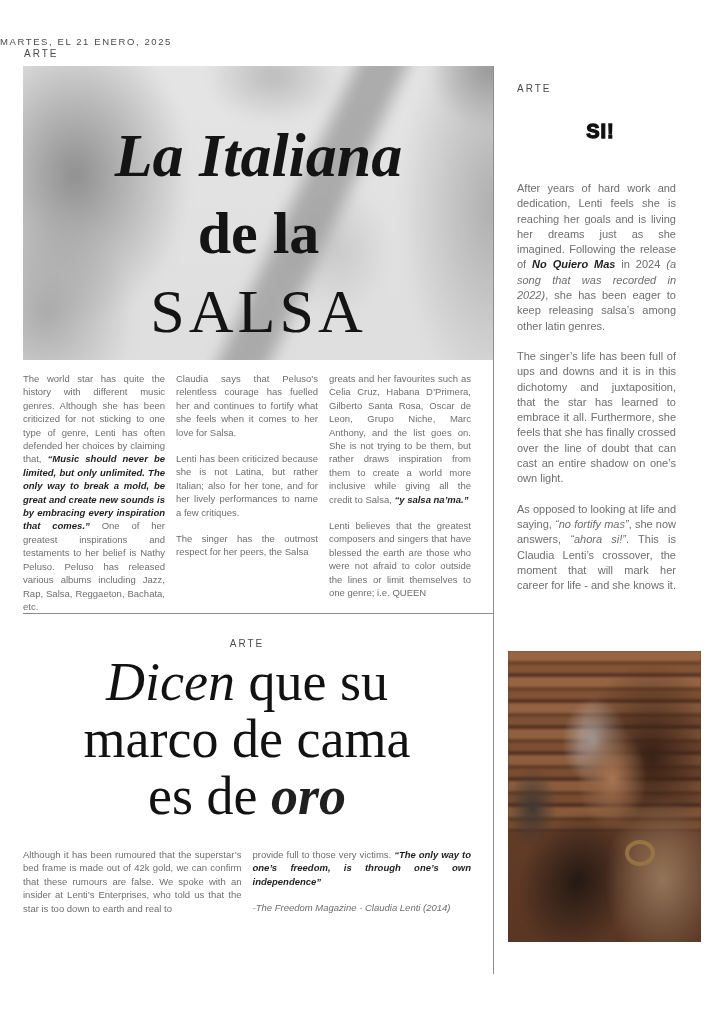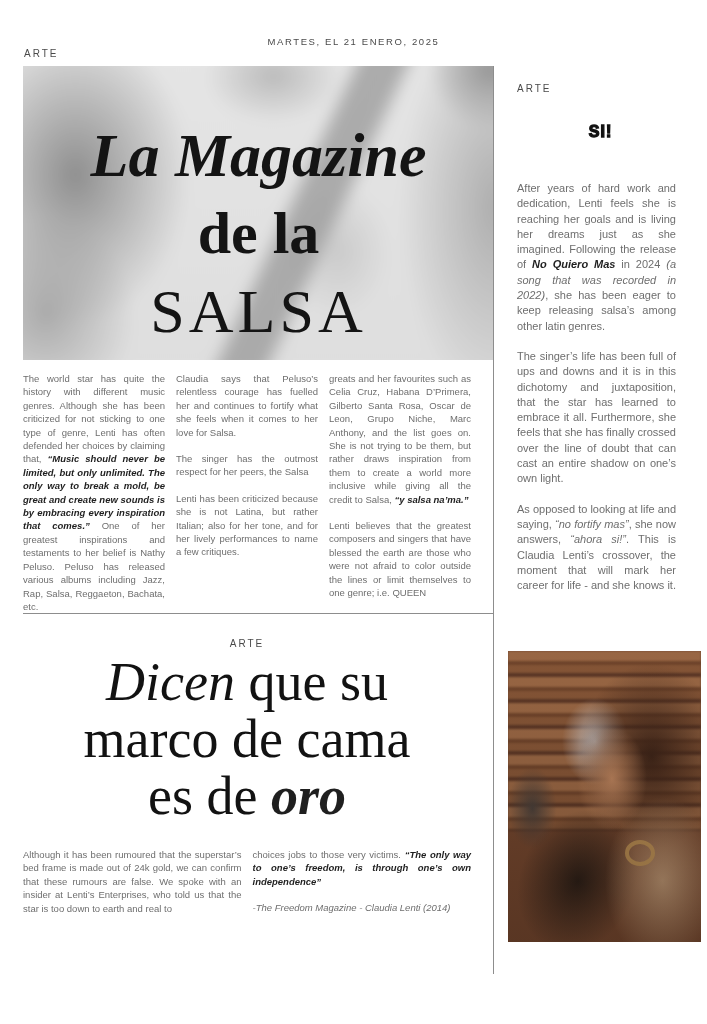--- a/index.html
+++ b/index.html
@@ -2,21 +2,21 @@
 <html><head>
 <meta charset="utf-8">
 <style>
   html,body{margin:0;padding:0;background:#ffffff;}
   .page{
     position:relative;width:707px;height:1024px;background:#ffffff;
     font-family:"Liberation Sans","DejaVu Sans",sans-serif;overflow:hidden;
   }
   
   .date{
-    position:absolute;top:36px;left:0;width:707px;text-align:center;
+    position:absolute;top:36px;left:0;width:707px;
     font-size:9.5px;letter-spacing:1.6px;color:#4a4a4a;
   }
   .kicker{
     font-size:10px;letter-spacing:2px;color:#4a4a4a;
   }
   .kicker-left{position:absolute;left:24px;top:48px;}
   
   .hero{
     position:absolute;left:23px;top:66px;width:471px;height:294px;
     background:#cfcfcf;overflow:hidden;
@@ -57,21 +57,21 @@
   .vrule{position:absolute;left:493px;top:66px;width:1px;height:908px;background:#8d8d8d;}
   
   .sidebar{position:absolute;left:517px;top:83px;width:167px;}
   .sidebar .kicker{display:block;}
   .logo{
     margin-top:24px;text-align:center;color:#111;
     font-weight:900;letter-spacing:1px;line-height:27px;
     -webkit-text-stroke:1.3px #111;
   }
   .logo-l1{font-size:30px;}
-  .logo-l2{font-size:16px;}
+  .logo-l2{font-size:20px;}
   .sidebar-body{margin-top:36px;font-size:11px;line-height:15.3px;color:#6e6e6e;text-align:justify;}
   .sidebar-body p{margin:0 8px 15px 0;}
   
   .second{position:absolute;left:23px;top:638px;width:448px;text-align:center;}
   .second .kicker{display:block;}
   .title2{
     margin-top:5px;font-family:Liberation Serif, serif;
     font-size:54px;line-height:57px;color:#121212;
   }
   .title2 .tline{white-space:nowrap;}
@@ -99,34 +99,34 @@
 
 <div class="page">
 
   <div class="date">MARTES, EL 21 ENERO, 2025</div>
   <div class="kicker kicker-left">ARTE</div>
 
   <div class="hero">
     <div class="hero-bg"></div>
     <div class="hero-wash"></div>
     <div class="hero-title">
-      <div class="ht1">La Magazine</div>
+      <div class="ht1">La Italiana</div>
       <div class="ht2">de la</div>
       <div class="ht3">SALSA</div>
     </div>
   </div>
 
   <div class="cols main-cols">
     <div class="col">
         <p><span class="run-n">The world star has quite the history with different music genres. Although she has been criticized for not sticking to one type of genre, Lenti has often defended her choices by claiming that, </span><span class="run-bi">“Music should never be limited, but only unlimited. The only way to break a mold, be great and create new sounds is by embracing every inspiration that comes.”</span><span class="run-n"> One of her greatest inspirations and testaments to her belief is Nathy Peluso. Peluso has released various albums including Jazz, Rap, Salsa, Reggaeton, Bachata, etc.</span></p>
       </div>
     <div class="col">
         <p><span class="run-n">Claudia says that Peluso’s relentless courage has fuelled her and continues to fortify what she feels when it comes to her love for Salsa.</span></p>
+        <p><span class="run-n">Lenti has been criticized because she is not Latina, but rather Italian; also for her tone, and for her lively performances to name a few critiques.</span></p>
         <p><span class="run-n">The singer has the outmost respect for her peers, the Salsa</span></p>
-        <p><span class="run-n">Lenti has been criticized because she is not Latina, but rather Italian; also for her tone, and for her lively performances to name a few critiques.</span></p>
       </div>
     <div class="col">
         <p><span class="run-n">greats and her favourites such as Celia Cruz, Habana D’Primera, Gilberto Santa Rosa, Oscar de Leon, Grupo Niche, Marc Anthony, and the list goes on. She is not trying to be them, but rather draws inspiration from them to create a world more inclusive while giving all the credit to Salsa, </span><span class="run-bi">“y salsa na’ma.”</span></p>
         <p><span class="run-n">Lenti believes that the greatest composers and singers that have blessed the earth are those who were not afraid to color outside the lines or limit themselves to one genre; i.e. QUEEN</span></p>
       </div>
   </div>
 
   <div class="hrule"></div>
   <div class="vrule"></div>
 
@@ -146,24 +146,24 @@
     <span class="kicker">ARTE</span>
     <div class="title2">
         <div class="tline"><span class="run-i">Dicen</span><span class="run-n"> que su</span></div>
         <div class="tline"><span class="run-n">marco de cama</span></div>
         <div class="tline"><span class="run-n">es de </span><span class="run-bi">oro</span></div>
       </div>
   </div>
 
   <div class="cols second-cols">
     <div class="col">
-        <p><span class="run-n">Although it has been rumoured that the superstar’s bed frame is made out of 24k gold, we can confirm that these rumours are false. We spoke with an insider at Lenti’s Enterprises, who told us that the star is too down to earth and real to</span></p>
+        <p><span class="run-n">Although it has been rumoured that the superstar’s bed frame is made out of 42k gold, we can confirm that these rumours are false. We spoke with an insider at Lenti’s Enterprises, who told us that the star is too down to earth and real to</span></p>
       </div>
     <div class="col">
-        <p><span class="run-n">choices jobs to those very victims. </span><span class="run-bi">“The only way to one’s freedom, is through one’s own independence”</span></p>
+        <p><span class="run-n">provide full to those very victims. </span><span class="run-bi">“The only way to one’s freedom, is through one’s own independence”</span></p>
         <p><span class="run-i">-The Freedom Magazine - Claudia Lenti (2014)</span></p>
       </div>
   </div>
 
   <div class="photo">
     <div class="slats"></div>
     <div class="screen"></div>
     <div class="hair"></div>
     <div class="face"></div>
     <div class="mic"></div>

